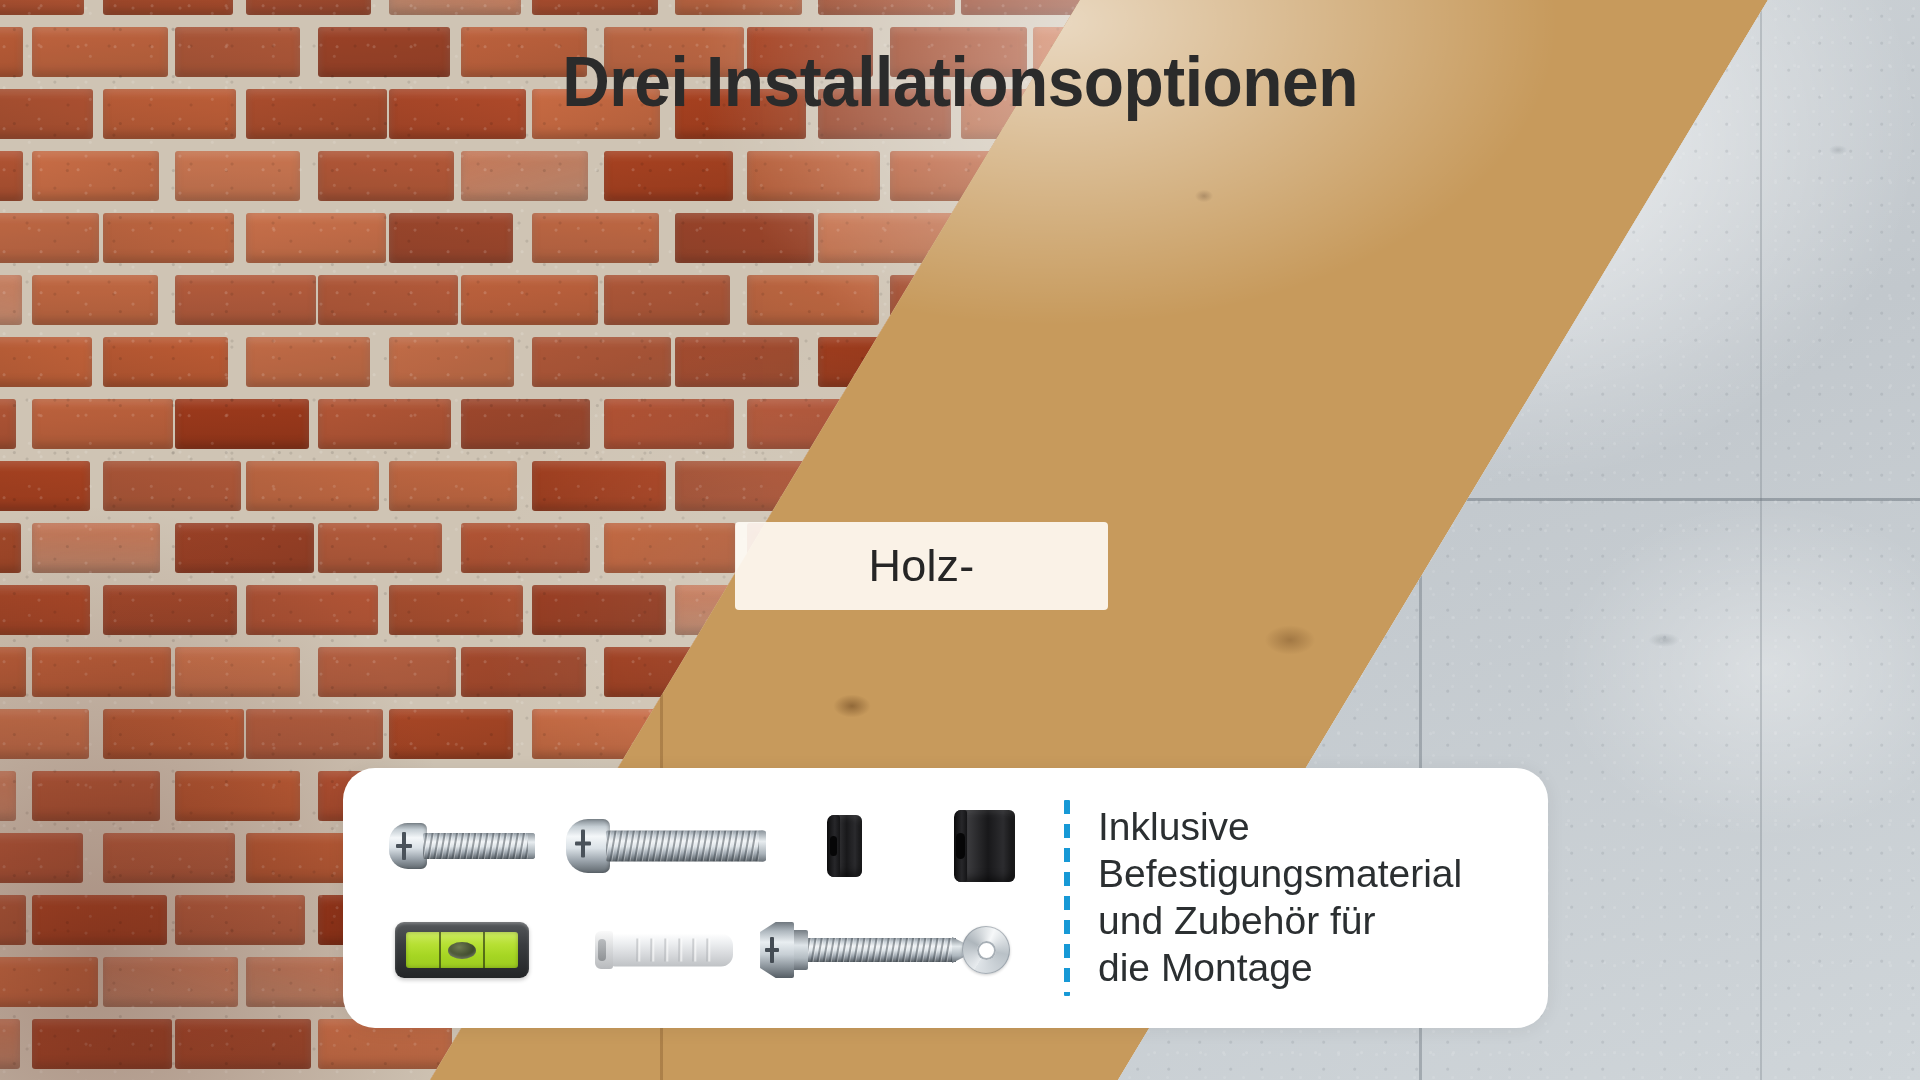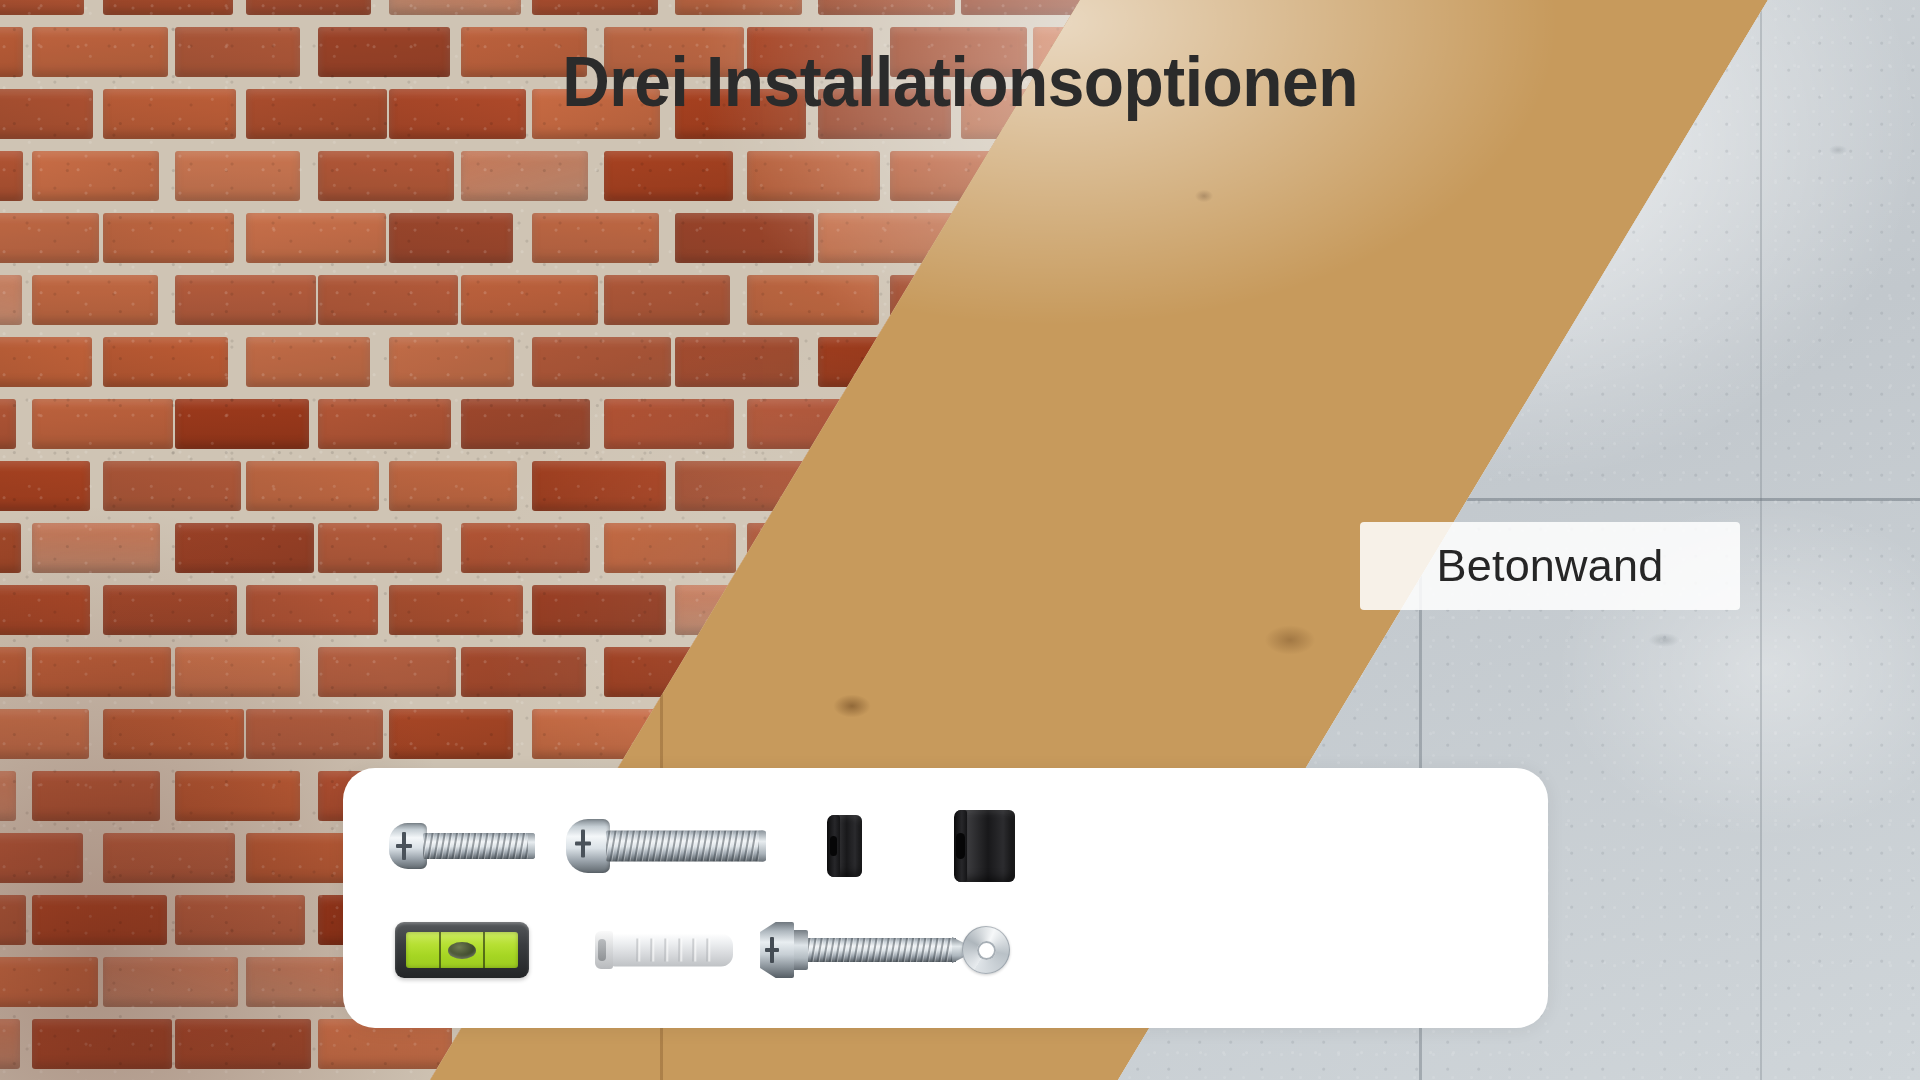--- a/index.html
+++ b/index.html
@@ -788,22 +788,22 @@
 
   <div class="panel concrete">
     <div class="concrete-base"></div>
     <div class="concrete-seams"></div>
     <div class="concrete-spots"></div>
     <div class="concrete-grit"></div>
   </div>
 
   <div class="page-title">Drei Installationsoptionen</div>
 
-  <div class="wall-label label-concrete">
-    <span>Betonwand</span>
+  <div class="wall-label label-wood">
+    <span>Holz-</span>
   </div>
 
   <div class="hardware-card">
 
     <div class="parts-area">
 
       <div class="parts-row">
 
         <div class="part" style="width:190px">
           <div class="screw" style="width:148px;height:46px">
@@ -872,16 +872,23 @@
         </div>
 
         <div class="part" style="width:150px">
           <div class="washer"></div>
         </div>
 
       </div>
 
     </div>
 
+    <div class="card-note">
+      <div class="dashed-divider"></div>
+      <div class="note-text">Inklusive
+Befestigungsmaterial
+und Zubehör für
+die Montage</div>
+    </div>
 
   </div>
 
 </div>
 
 </body></html>

